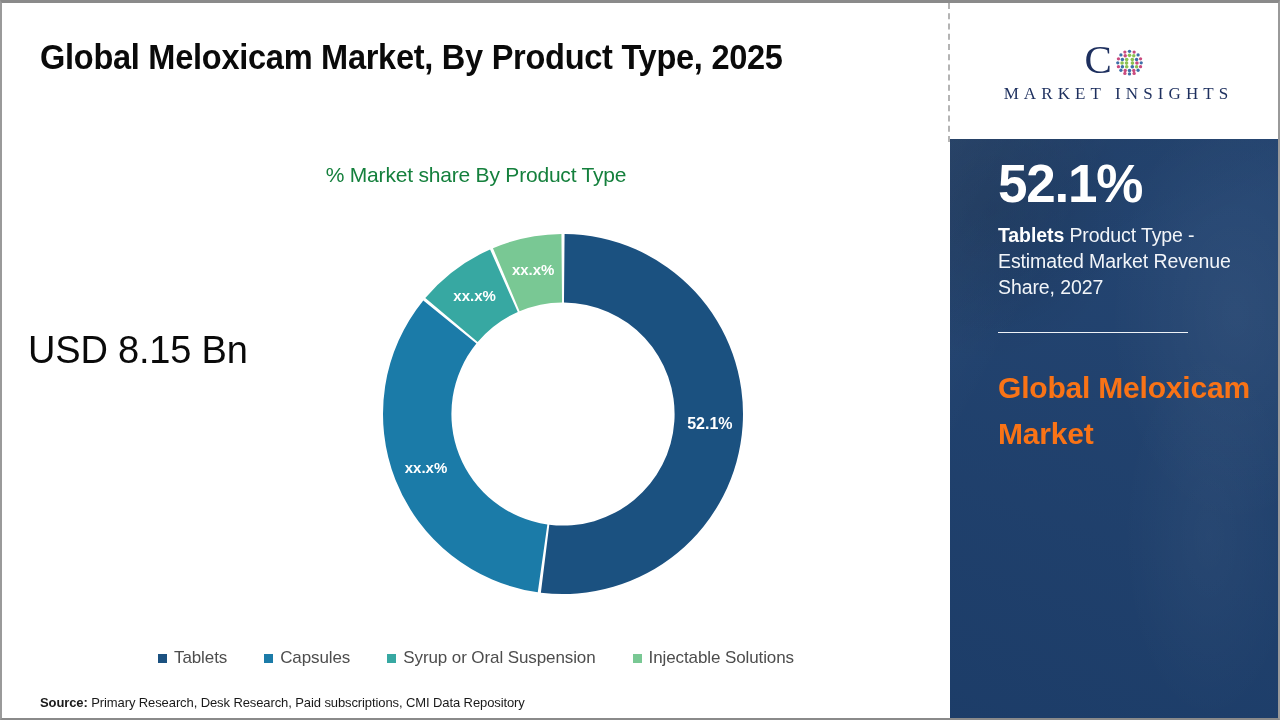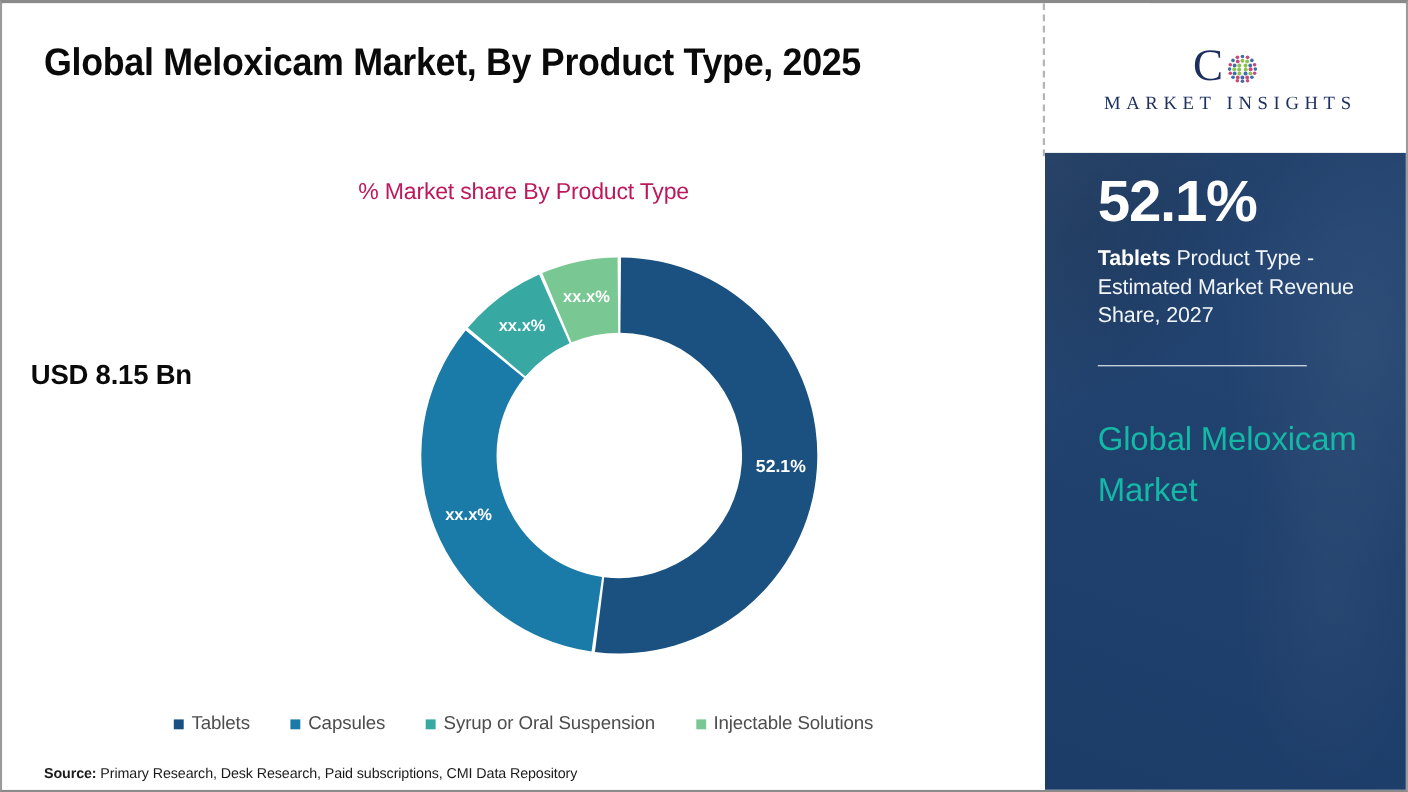--- a/index.html
+++ b/index.html
@@ -56,35 +56,35 @@
     top: 322px;
     color: #0a0a0a;
   }
   .market-size-label {
     font-size: 26px;
     font-weight: normal;
     line-height: 1.32;
     letter-spacing: -0.2px;
   }
   .market-size-value {
-    font-size: 25px;
-    font-weight: bold;
+    font-size: 38px;
+    font-weight: normal;
     line-height: 1.32;
     letter-spacing: -0.2px;
   }
 
   
   .chart-subtitle {
     position: absolute;
     left: 0;
     top: 160px;
     width: 948px;
     text-align: center;
     font-size: 21px;
-    color: #be185d;
+    color: #15803d;
     letter-spacing: -0.2px;
   }
 
   .donut-wrap {
     position: absolute;
     left: 375px;
     top: 225px;
     width: 372px;
     height: 372px;
   }
@@ -249,24 +249,24 @@
     font-weight: bold;
     color: #ffffff;
   }
   .stat-rule {
     margin: 32px 0 0 0;
     width: 190px;
     height: 1px;
     background: #eef2f7;
   }
   .stat-market-name {
-    margin-top: 44px;
+    margin-top: 32px;
     font-size: 30px;
-    font-weight: normal;
-    color: #14b8a6;
+    font-weight: bold;
+    color: #f97316;
     line-height: 1.52;
     letter-spacing: -0.2px;
   }
 </style>
 </head>
 <body>
 
 <div class="infographic">
 
   <div class="left-panel">

